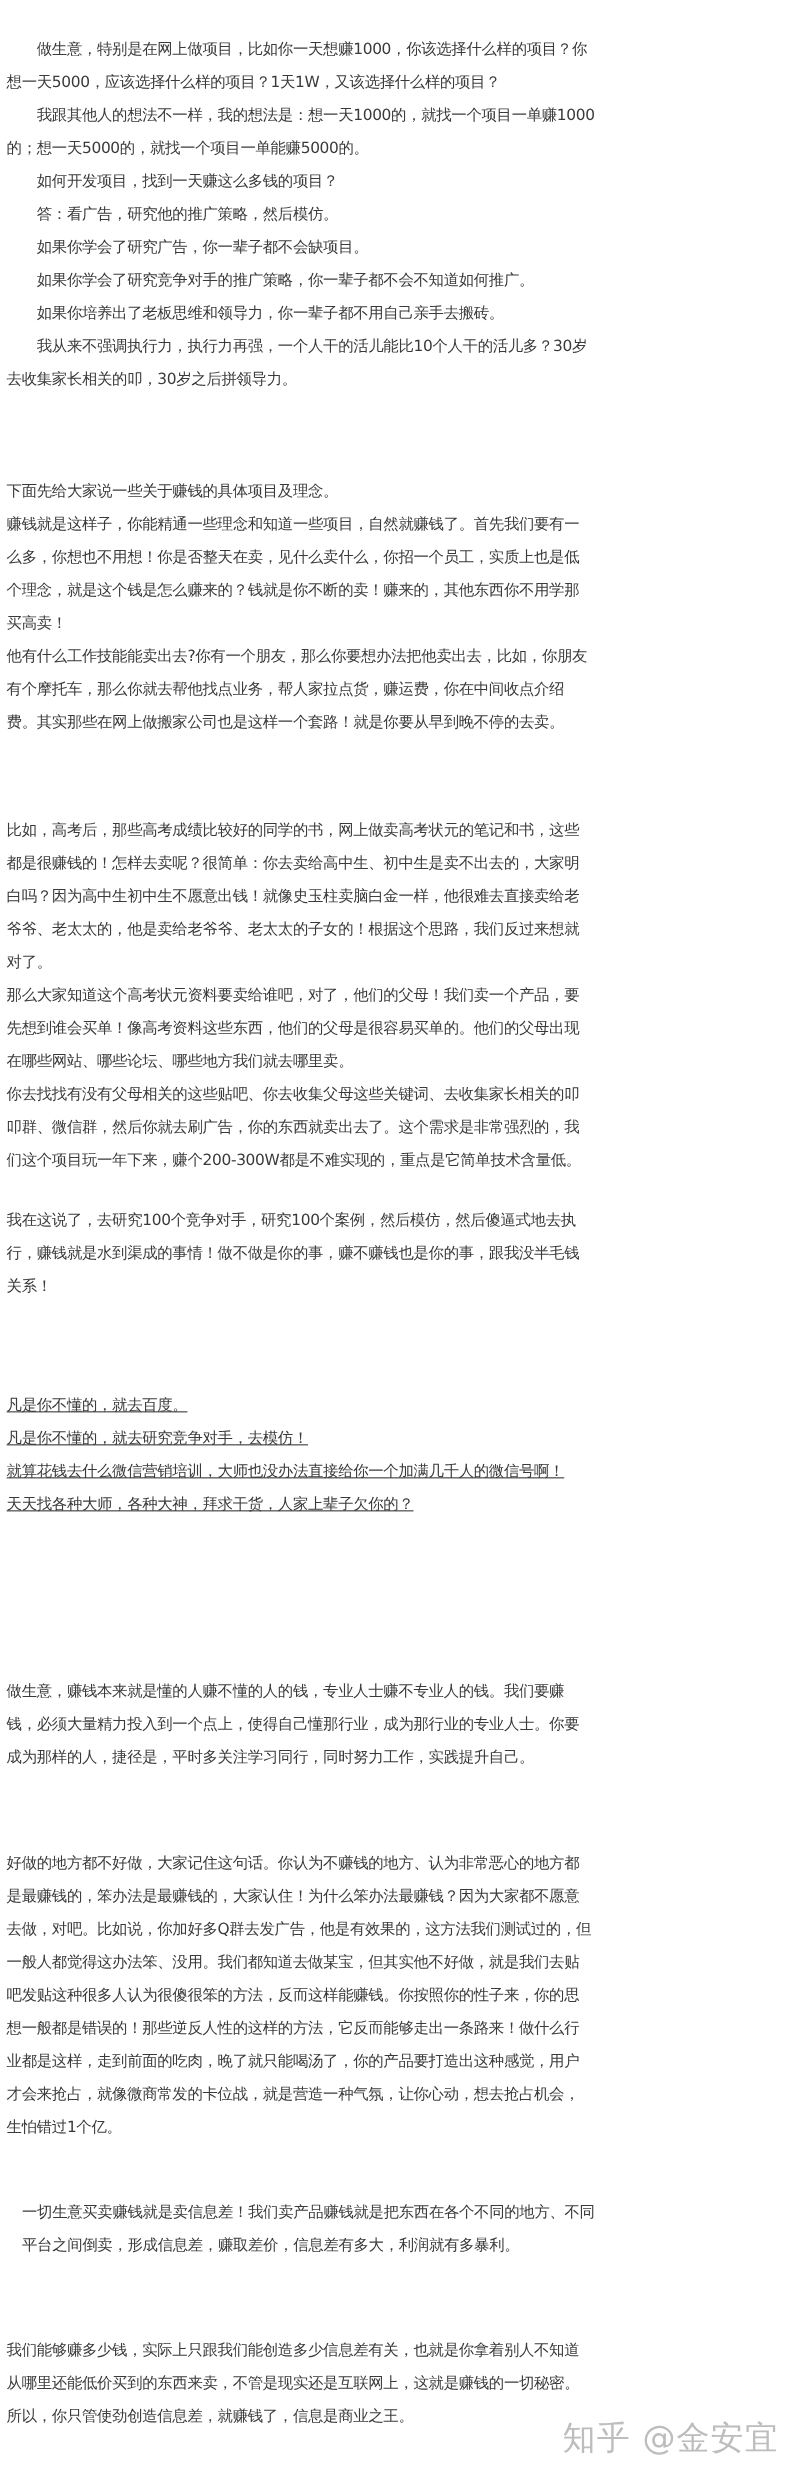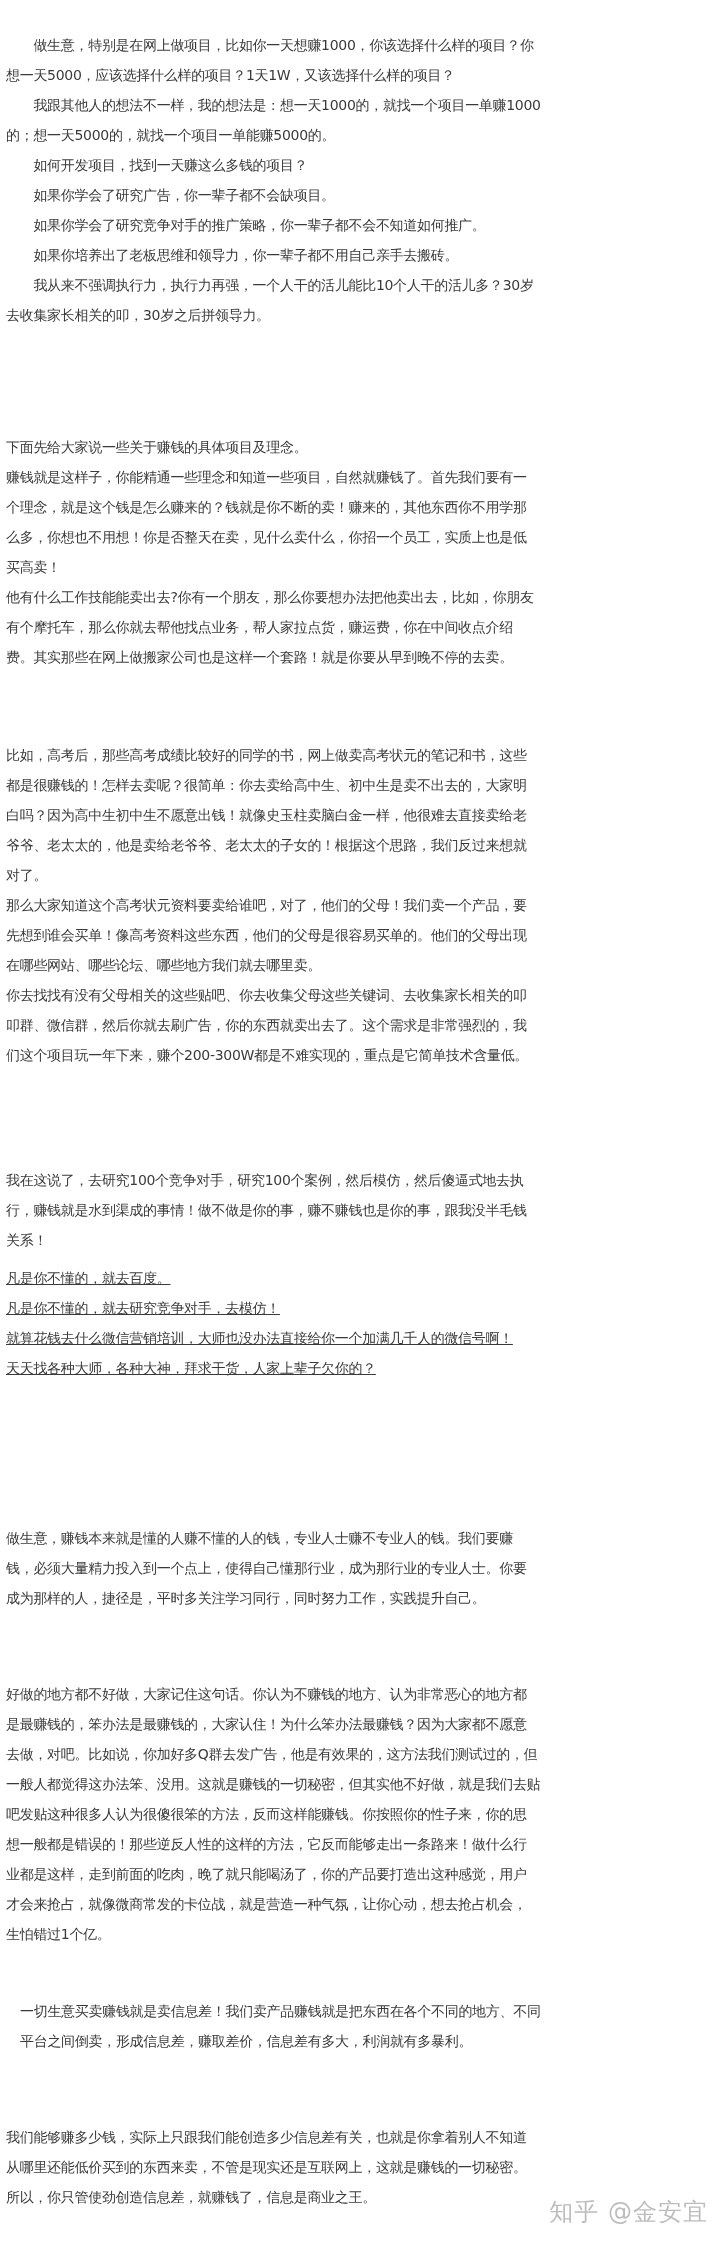--- a/index.html
+++ b/index.html
@@ -1,83 +1,84 @@
 <!DOCTYPE html>
 <html><head>
 <meta charset="utf-8">
 <style>
   html, body { margin: 0; padding: 0; background: #ffffff; }
   body { width: 720px; height: 2243px; position: relative; overflow: hidden;
          font-family: "DejaVu Sans", "Liberation Sans", sans-serif; color: #3a3a3a; }
   .para { position: absolute; left: 6px; width: 706px; font-size: 14px; line-height: 30px;
           letter-spacing: -0.3px; margin: 0; }
   .line { display: block; white-space: nowrap; }
-  .watermark { position: absolute; right: 12px; top: 2196px; font-size: 24px; color: #bdbdbd;
+  .watermark { position: absolute; right: 12px; top: 2196px; font-size: 30px; color: #bdbdbd;
                letter-spacing: 1px; text-align: center; }
 </style>
 </head>
 <body>
 
 <div id="doc">
     <div class="para" style="top: 30px;">
       <span class="line">　　做生意，特别是在网上做项目，比如你一天想赚1000，你该选择什么样的项目？你</span>
       <span class="line">想一天5000，应该选择什么样的项目？1天1W，又该选择什么样的项目？</span>
       <span class="line">　　我跟其他人的想法不一样，我的想法是：想一天1000的，就找一个项目一单赚1000</span>
       <span class="line">的；想一天5000的，就找一个项目一单能赚5000的。</span>
       <span class="line">　　如何开发项目，找到一天赚这么多钱的项目？</span>
+      <span class="line">　　答：看广告，研究他的推广策略，然后模仿。</span>
       <span class="line">　　如果你学会了研究广告，你一辈子都不会缺项目。</span>
       <span class="line">　　如果你学会了研究竞争对手的推广策略，你一辈子都不会不知道如何推广。</span>
       <span class="line">　　如果你培养出了老板思维和领导力，你一辈子都不用自己亲手去搬砖。</span>
       <span class="line">　　我从来不强调执行力，执行力再强，一个人干的活儿能比10个人干的活儿多？30岁</span>
       <span class="line">去收集家长相关的叩，30岁之后拼领导力。</span>
     </div>
     <div class="para" style="top: 432px;">
       <span class="line">下面先给大家说一些关于赚钱的具体项目及理念。</span>
       <span class="line">赚钱就是这样子，你能精通一些理念和知道一些项目，自然就赚钱了。首先我们要有一</span>
+      <span class="line">么多，你想也不用想！你是否整天在卖，见什么卖什么，你招一个员工，实质上也是低</span>
       <span class="line">个理念，就是这个钱是怎么赚来的？钱就是你不断的卖！赚来的，其他东西你不用学那</span>
-      <span class="line">么多，你想也不用想！你是否整天在卖，见什么卖什么，你招一个员工，实质上也是低</span>
       <span class="line">买高卖！</span>
       <span class="line">他有什么工作技能能卖出去?你有一个朋友，那么你要想办法把他卖出去，比如，你朋友</span>
       <span class="line">有个摩托车，那么你就去帮他找点业务，帮人家拉点货，赚运费，你在中间收点介绍</span>
       <span class="line">费。其实那些在网上做搬家公司也是这样一个套路！就是你要从早到晚不停的去卖。</span>
     </div>
     <div class="para" style="top: 740px;">
       <span class="line">比如，高考后，那些高考成绩比较好的同学的书，网上做卖高考状元的笔记和书，这些</span>
       <span class="line">都是很赚钱的！怎样去卖呢？很简单：你去卖给高中生、初中生是卖不出去的，大家明</span>
       <span class="line">白吗？因为高中生初中生不愿意出钱！就像史玉柱卖脑白金一样，他很难去直接卖给老</span>
       <span class="line">爷爷、老太太的，他是卖给老爷爷、老太太的子女的！根据这个思路，我们反过来想就</span>
       <span class="line">对了。</span>
       <span class="line">那么大家知道这个高考状元资料要卖给谁吧，对了，他们的父母！我们卖一个产品，要</span>
       <span class="line">先想到谁会买单！像高考资料这些东西，他们的父母是很容易买单的。他们的父母出现</span>
       <span class="line">在哪些网站、哪些论坛、哪些地方我们就去哪里卖。</span>
       <span class="line">你去找找有没有父母相关的这些贴吧、你去收集父母这些关键词、去收集家长相关的叩</span>
       <span class="line">叩群、微信群，然后你就去刷广告，你的东西就卖出去了。这个需求是非常强烈的，我</span>
       <span class="line">们这个项目玩一年下来，赚个200-300W都是不难实现的，重点是它简单技术含量低。</span>
     </div>
-    <div class="para" style="top: 1165px;">
+    <div class="para" style="top: 1095px;">
       <span class="line">我在这说了，去研究100个竞争对手，研究100个案例，然后模仿，然后傻逼式地去执</span>
       <span class="line">行，赚钱就是水到渠成的事情！做不做是你的事，赚不赚钱也是你的事，跟我没半毛钱</span>
       <span class="line">关系！</span>
     </div>
     <div class="para" style="top: 1263px; text-decoration: underline;">
       <span class="line">凡是你不懂的，就去百度。</span>
       <span class="line">凡是你不懂的，就去研究竞争对手，去模仿！</span>
       <span class="line">就算花钱去什么微信营销培训，大师也没办法直接给你一个加满几千人的微信号啊！</span>
       <span class="line">天天找各种大师，各种大神，拜求干货，人家上辈子欠你的？</span>
     </div>
     <div class="para" style="top: 1523px;">
       <span class="line">做生意，赚钱本来就是懂的人赚不懂的人的钱，专业人士赚不专业人的钱。我们要赚</span>
       <span class="line">钱，必须大量精力投入到一个点上，使得自己懂那行业，成为那行业的专业人士。你要</span>
       <span class="line">成为那样的人，捷径是，平时多关注学习同行，同时努力工作，实践提升自己。</span>
     </div>
     <div class="para" style="top: 1668px; margin-top: 11px;">
       <span class="line">好做的地方都不好做，大家记住这句话。你认为不赚钱的地方、认为非常恶心的地方都</span>
       <span class="line">是最赚钱的，笨办法是最赚钱的，大家认住！为什么笨办法最赚钱？因为大家都不愿意</span>
       <span class="line">去做，对吧。比如说，你加好多Q群去发广告，他是有效果的，这方法我们测试过的，但</span>
-      <span class="line">一般人都觉得这办法笨、没用。这就是赚钱的一切秘密，但其实他不好做，就是我们去贴</span>
+      <span class="line">一般人都觉得这办法笨、没用。我们都知道去做某宝，但其实他不好做，就是我们去贴</span>
       <span class="line">吧发贴这种很多人认为很傻很笨的方法，反而这样能赚钱。你按照你的性子来，你的思</span>
       <span class="line">想一般都是错误的！那些逆反人性的这样的方法，它反而能够走出一条路来！做什么行</span>
       <span class="line">业都是这样，走到前面的吃肉，晚了就只能喝汤了，你的产品要打造出这种感觉，用户</span>
       <span class="line">才会来抢占，就像微商常发的卡位战，就是营造一种气氛，让你心动，想去抢占机会，</span>
       <span class="line">生怕错过1个亿。</span>
     </div>
     <div class="para" style="top: 1996px; margin-left: 14px;">
       <span class="line">一切生意买卖赚钱就是卖信息差！我们卖产品赚钱就是把东西在各个不同的地方、不同</span>
       <span class="line">平台之间倒卖，形成信息差，赚取差价，信息差有多大，利润就有多暴利。</span>
     </div>

